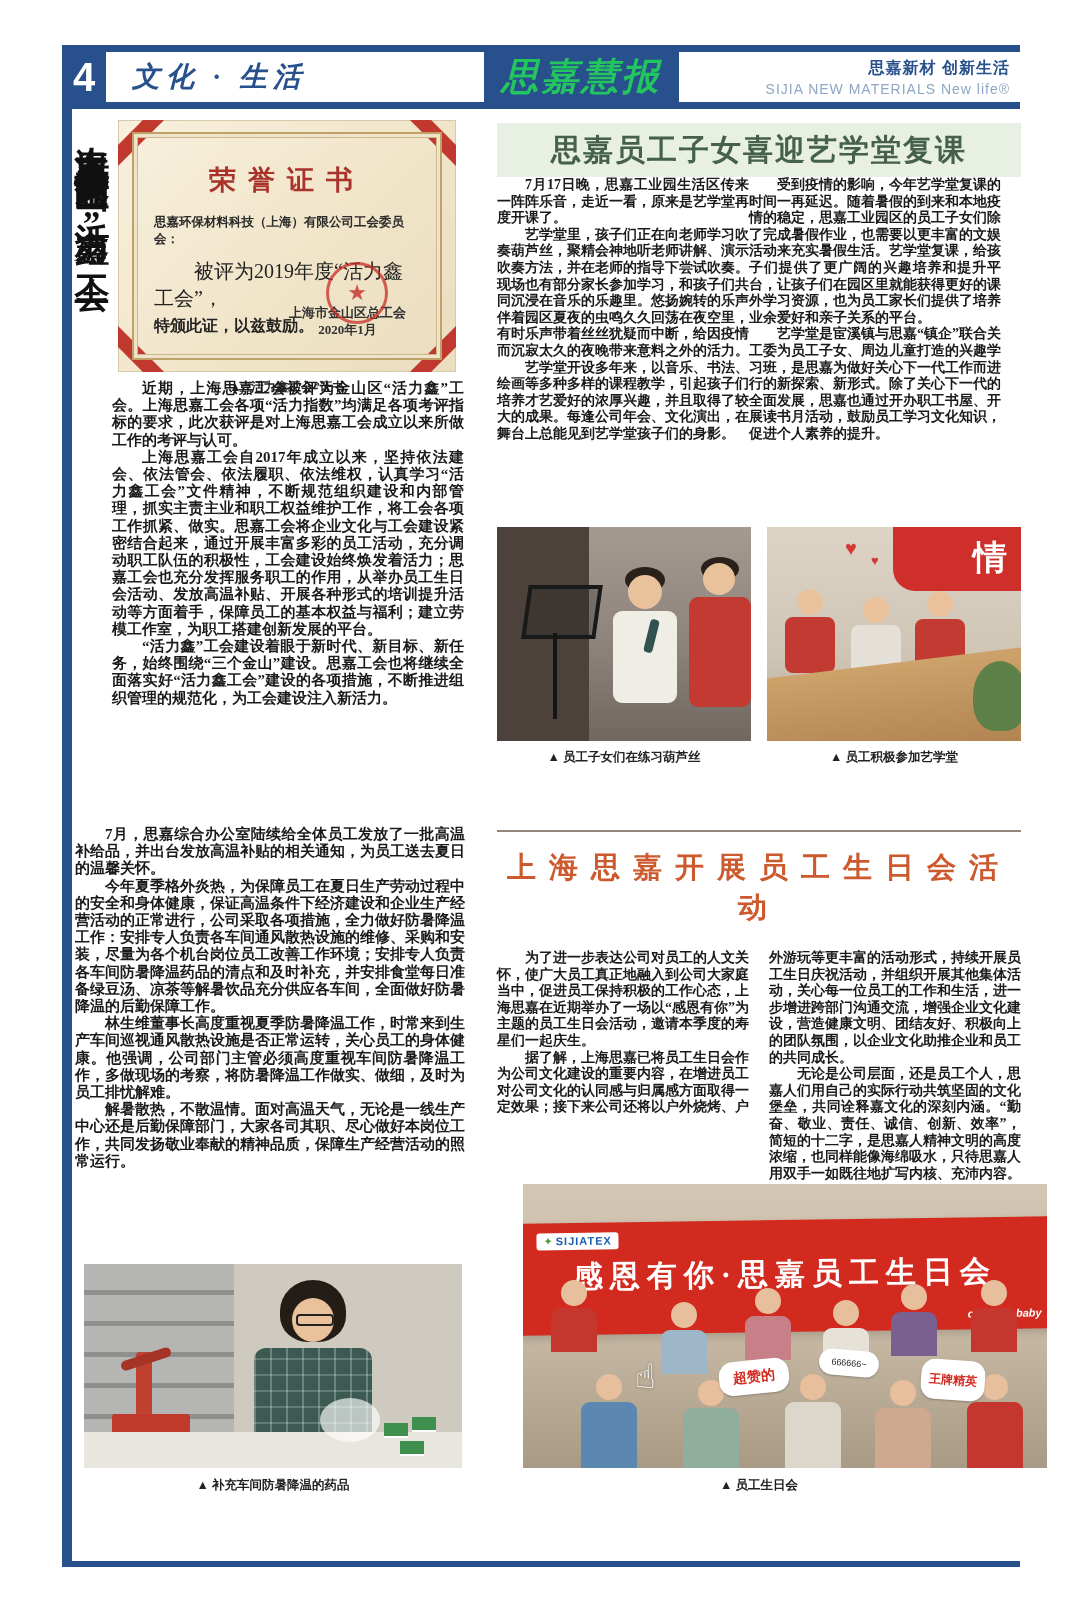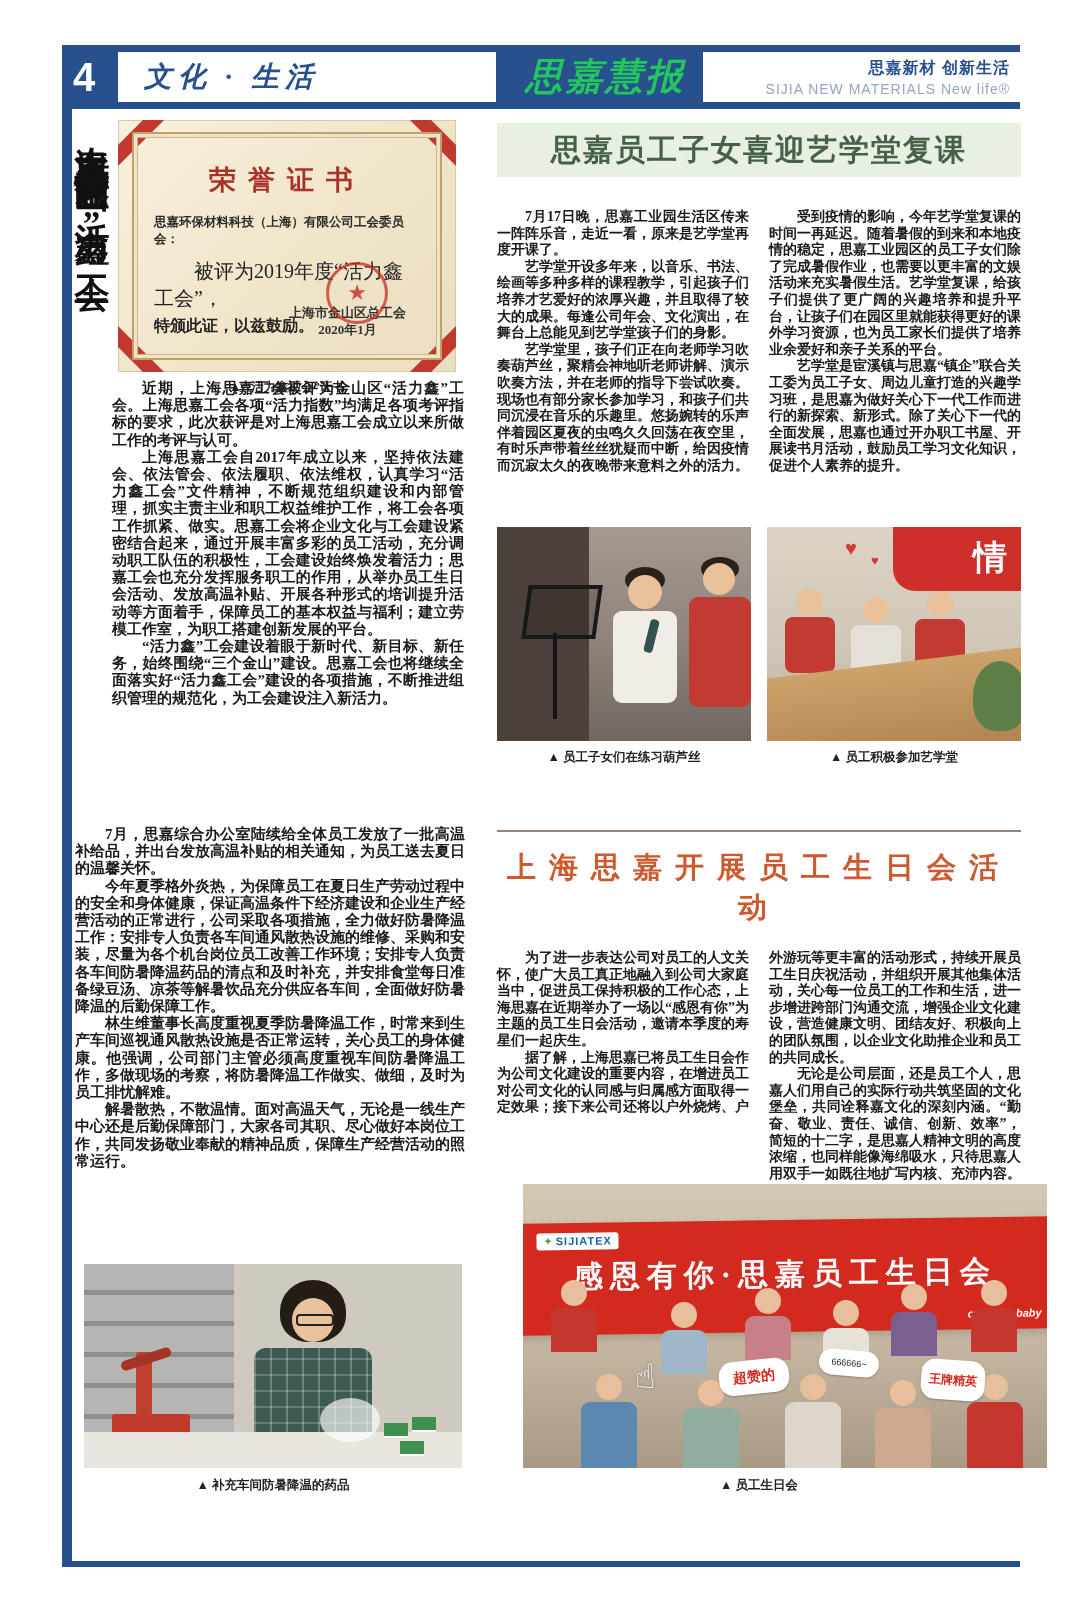--- a/index.html
+++ b/index.html
@@ -6,21 +6,21 @@
   .page{position:relative;width:1080px;height:1615px;background:#fff;outline:1px solid #e3e3e3;
         font-family:"Liberation Sans","DejaVu Sans",sans-serif;overflow:hidden;}
 
   
   .left-rail{position:absolute;left:62px;top:45px;width:10px;height:1522px;background:#27508c;}
   .bottom-rule{position:absolute;left:62px;top:1561px;width:958px;height:6px;background:#27508c;}
 
   
   .hdr{position:absolute;left:62px;top:45px;width:958px;height:64px;background:#27508c;display:flex;align-items:stretch;}
   .hdr-num{width:44px;color:#fff;font-size:40px;font-weight:bold;display:flex;align-items:center;justify-content:center;}
-  .hdr-sec{flex:0 0 352px;background:#fff;margin:7px 12px;display:flex;align-items:center;padding-left:26px;}
+  .hdr-sec{flex:0 0 352px;background:#fff;margin:7px 0;display:flex;align-items:center;padding-left:26px;}
   .hdr-sec span{color:#27508c;font-size:28px;font-weight:bold;letter-spacing:6px;font-family:"Liberation Serif",serif;font-style:italic;}
   .hdr-mast{flex:0 0 195px;display:flex;align-items:center;justify-content:center;}
   .hdr-mast span{color:#22c55e;font-size:37px;font-weight:bold;font-family:"Liberation Serif",serif;font-style:italic;letter-spacing:3px;}
   .hdr-right{flex:1;background:#fff;margin:7px 0;display:flex;flex-direction:column;align-items:flex-end;justify-content:center;padding-right:10px;}
   .slogan{color:#27508c;font-size:16px;font-weight:bold;letter-spacing:1px;}
   .slogan-sub{color:#8fa6c4;font-size:14px;letter-spacing:1px;margin-top:2px;}
 
   
   .v-headline{position:absolute;left:68px;top:118px;width:46px;height:676px;
     writing-mode:vertical-rl;text-orientation:upright;font-size:35px;font-weight:bold;color:#111;
@@ -54,21 +54,21 @@
   .body-sm p{margin:0;font-size:14px;line-height:16.6px;text-align:justify;text-indent:2em;
     color:#1a1a1a;font-weight:600;font-family:"Liberation Serif","DejaVu Serif",serif;}
   .body-sm p.cont{text-indent:0;}
 
   
   .gbanner{background:#e8efe3;color:#46614a;font-weight:bold;font-family:"Liberation Sans",sans-serif;}
 
   
   .art2{position:absolute;left:497px;top:123px;width:524px;}
   .art2-title{height:54px;display:flex;align-items:center;justify-content:center;font-size:30px;letter-spacing:2px;}
-  .art2-cols{display:flex;gap:20px;margin-top:32px;}
+  .art2-cols{display:flex;margin-top:0;}
   .art2-cols .col{width:252px;}
   .photo{position:absolute;overflow:hidden;background:#b9ab9c;}
   .ph1{left:0;top:404px;width:254px;height:214px;background:linear-gradient(180deg,#a59a90 0%,#8d837b 55%,#6f6760 100%);}
   .ph1 .shelf{position:absolute;left:0;top:0;width:92px;height:100%;background:#4c423b;}
   .ph1 .stand{position:absolute;left:28px;top:58px;width:66px;height:46px;border:4px solid #191919;transform:skewX(-8deg);background:rgba(20,20,20,.25);}
   .ph1 .pole{position:absolute;left:56px;top:106px;width:4px;height:86px;background:#141414;}
   .ph1 .hd{position:absolute;border-radius:50%;background:#e9c29c;}
   .ph1 .hair{position:absolute;border-radius:50%;background:#2a211a;}
   .ph1 .shirt{position:absolute;border-radius:9px;}
   .ph1 .hulusi{position:absolute;width:9px;height:34px;border-radius:4px;background:#31524e;transform:rotate(14deg);}
@@ -178,22 +178,22 @@
     <p>近期，上海思嘉工会被评为金山区“活力鑫”工会。上海思嘉工会各项“活力指数”均满足各项考评指标的要求，此次获评是对上海思嘉工会成立以来所做工作的考评与认可。</p>
     <p>上海思嘉工会自2017年成立以来，坚持依法建会、依法管会、依法履职、依法维权，认真学习“活力鑫工会”文件精神，不断规范组织建设和内部管理，抓实主责主业和职工权益维护工作，将工会各项工作抓紧、做实。思嘉工会将企业文化与工会建设紧密结合起来，通过开展丰富多彩的员工活动，充分调动职工队伍的积极性，工会建设始终焕发着活力；思嘉工会也充分发挥服务职工的作用，从举办员工生日会活动、发放高温补贴、开展各种形式的培训提升活动等方面着手，保障员工的基本权益与福利；建立劳模工作室，为职工搭建创新发展的平台。</p>
     <p>“活力鑫”工会建设着眼于新时代、新目标、新任务，始终围绕“三个金山”建设。思嘉工会也将继续全面落实好“活力鑫工会”建设的各项措施，不断推进组织管理的规范化，为工会建设注入新活力。</p>
   </div>
 
   <div class="art2">
     <div class="art2-title gbanner">思嘉员工子女喜迎艺学堂复课</div>
     <div class="art2-cols body-sm">
       <div class="col">
         <p>7月17日晚，思嘉工业园生活区传来一阵阵乐音，走近一看，原来是艺学堂再度开课了。</p>
+        <p>艺学堂里，孩子们正在向老师学习吹奏葫芦丝，聚精会神地听老师讲解、演示吹奏方法，并在老师的指导下尝试吹奏。现场也有部分家长参加学习，和孩子们共同沉浸在音乐的乐趣里。悠扬婉转的乐声伴着园区夏夜的虫鸣久久回荡在夜空里，有时乐声带着丝丝犹疑而中断，给因疫情而沉寂太久的夜晚带来意料之外的活力。</p>
         <p>艺学堂开设多年来，以音乐、书法、绘画等多种多样的课程教学，引起孩子们培养才艺爱好的浓厚兴趣，并且取得了较大的成果。每逢公司年会、文化演出，在舞台上总能见到艺学堂孩子们的身影。</p>
-        <p>艺学堂里，孩子们正在向老师学习吹奏葫芦丝，聚精会神地听老师讲解、演示吹奏方法，并在老师的指导下尝试吹奏。现场也有部分家长参加学习，和孩子们共同沉浸在音乐的乐趣里。悠扬婉转的乐声伴着园区夏夜的虫鸣久久回荡在夜空里，有时乐声带着丝丝犹疑而中断，给因疫情而沉寂太久的夜晚带来意料之外的活力。</p>
       </div>
       <div class="col">
         <p>受到疫情的影响，今年艺学堂复课的时间一再延迟。随着暑假的到来和本地疫情的稳定，思嘉工业园区的员工子女们除了完成暑假作业，也需要以更丰富的文娱活动来充实暑假生活。艺学堂复课，给孩子们提供了更广阔的兴趣培养和提升平台，让孩子们在园区里就能获得更好的课外学习资源，也为员工家长们提供了培养业余爱好和亲子关系的平台。</p>
         <p>艺学堂是宦溪镇与思嘉“镇企”联合关工委为员工子女、周边儿童打造的兴趣学习班，是思嘉为做好关心下一代工作而进行的新探索、新形式。除了关心下一代的全面发展，思嘉也通过开办职工书屋、开展读书月活动，鼓励员工学习文化知识，促进个人素养的提升。</p>
       </div>
     </div>
 
     <div class="photo ph1">
       <div class="shelf"></div>
       <div class="stand"></div>

